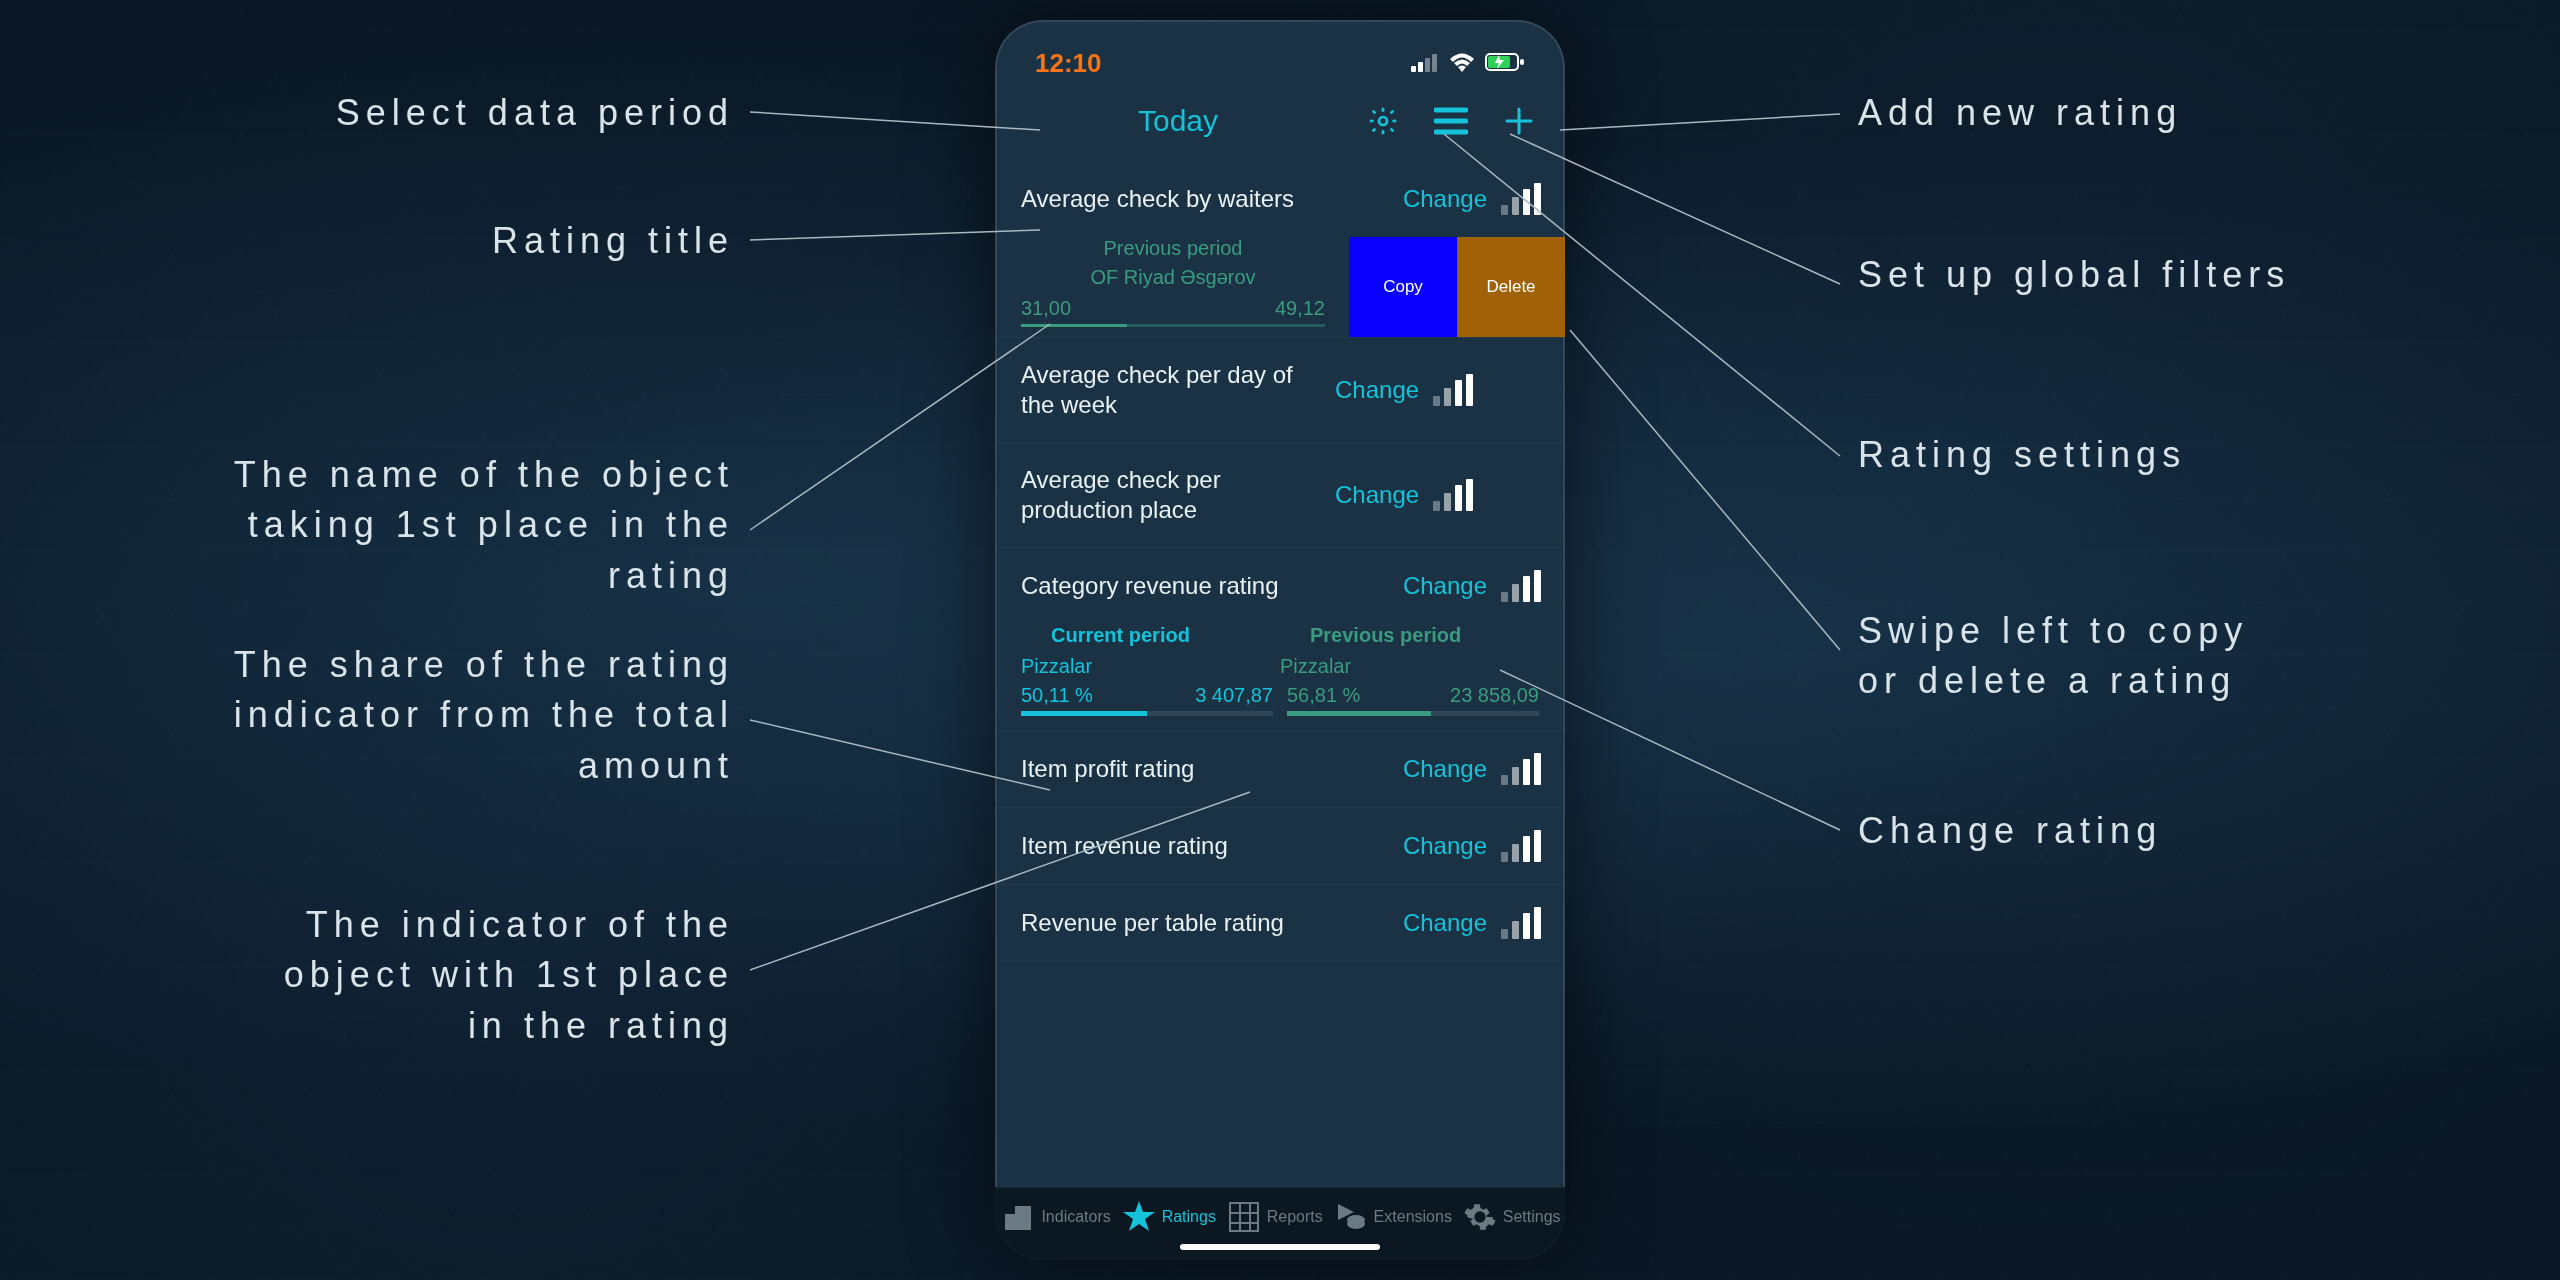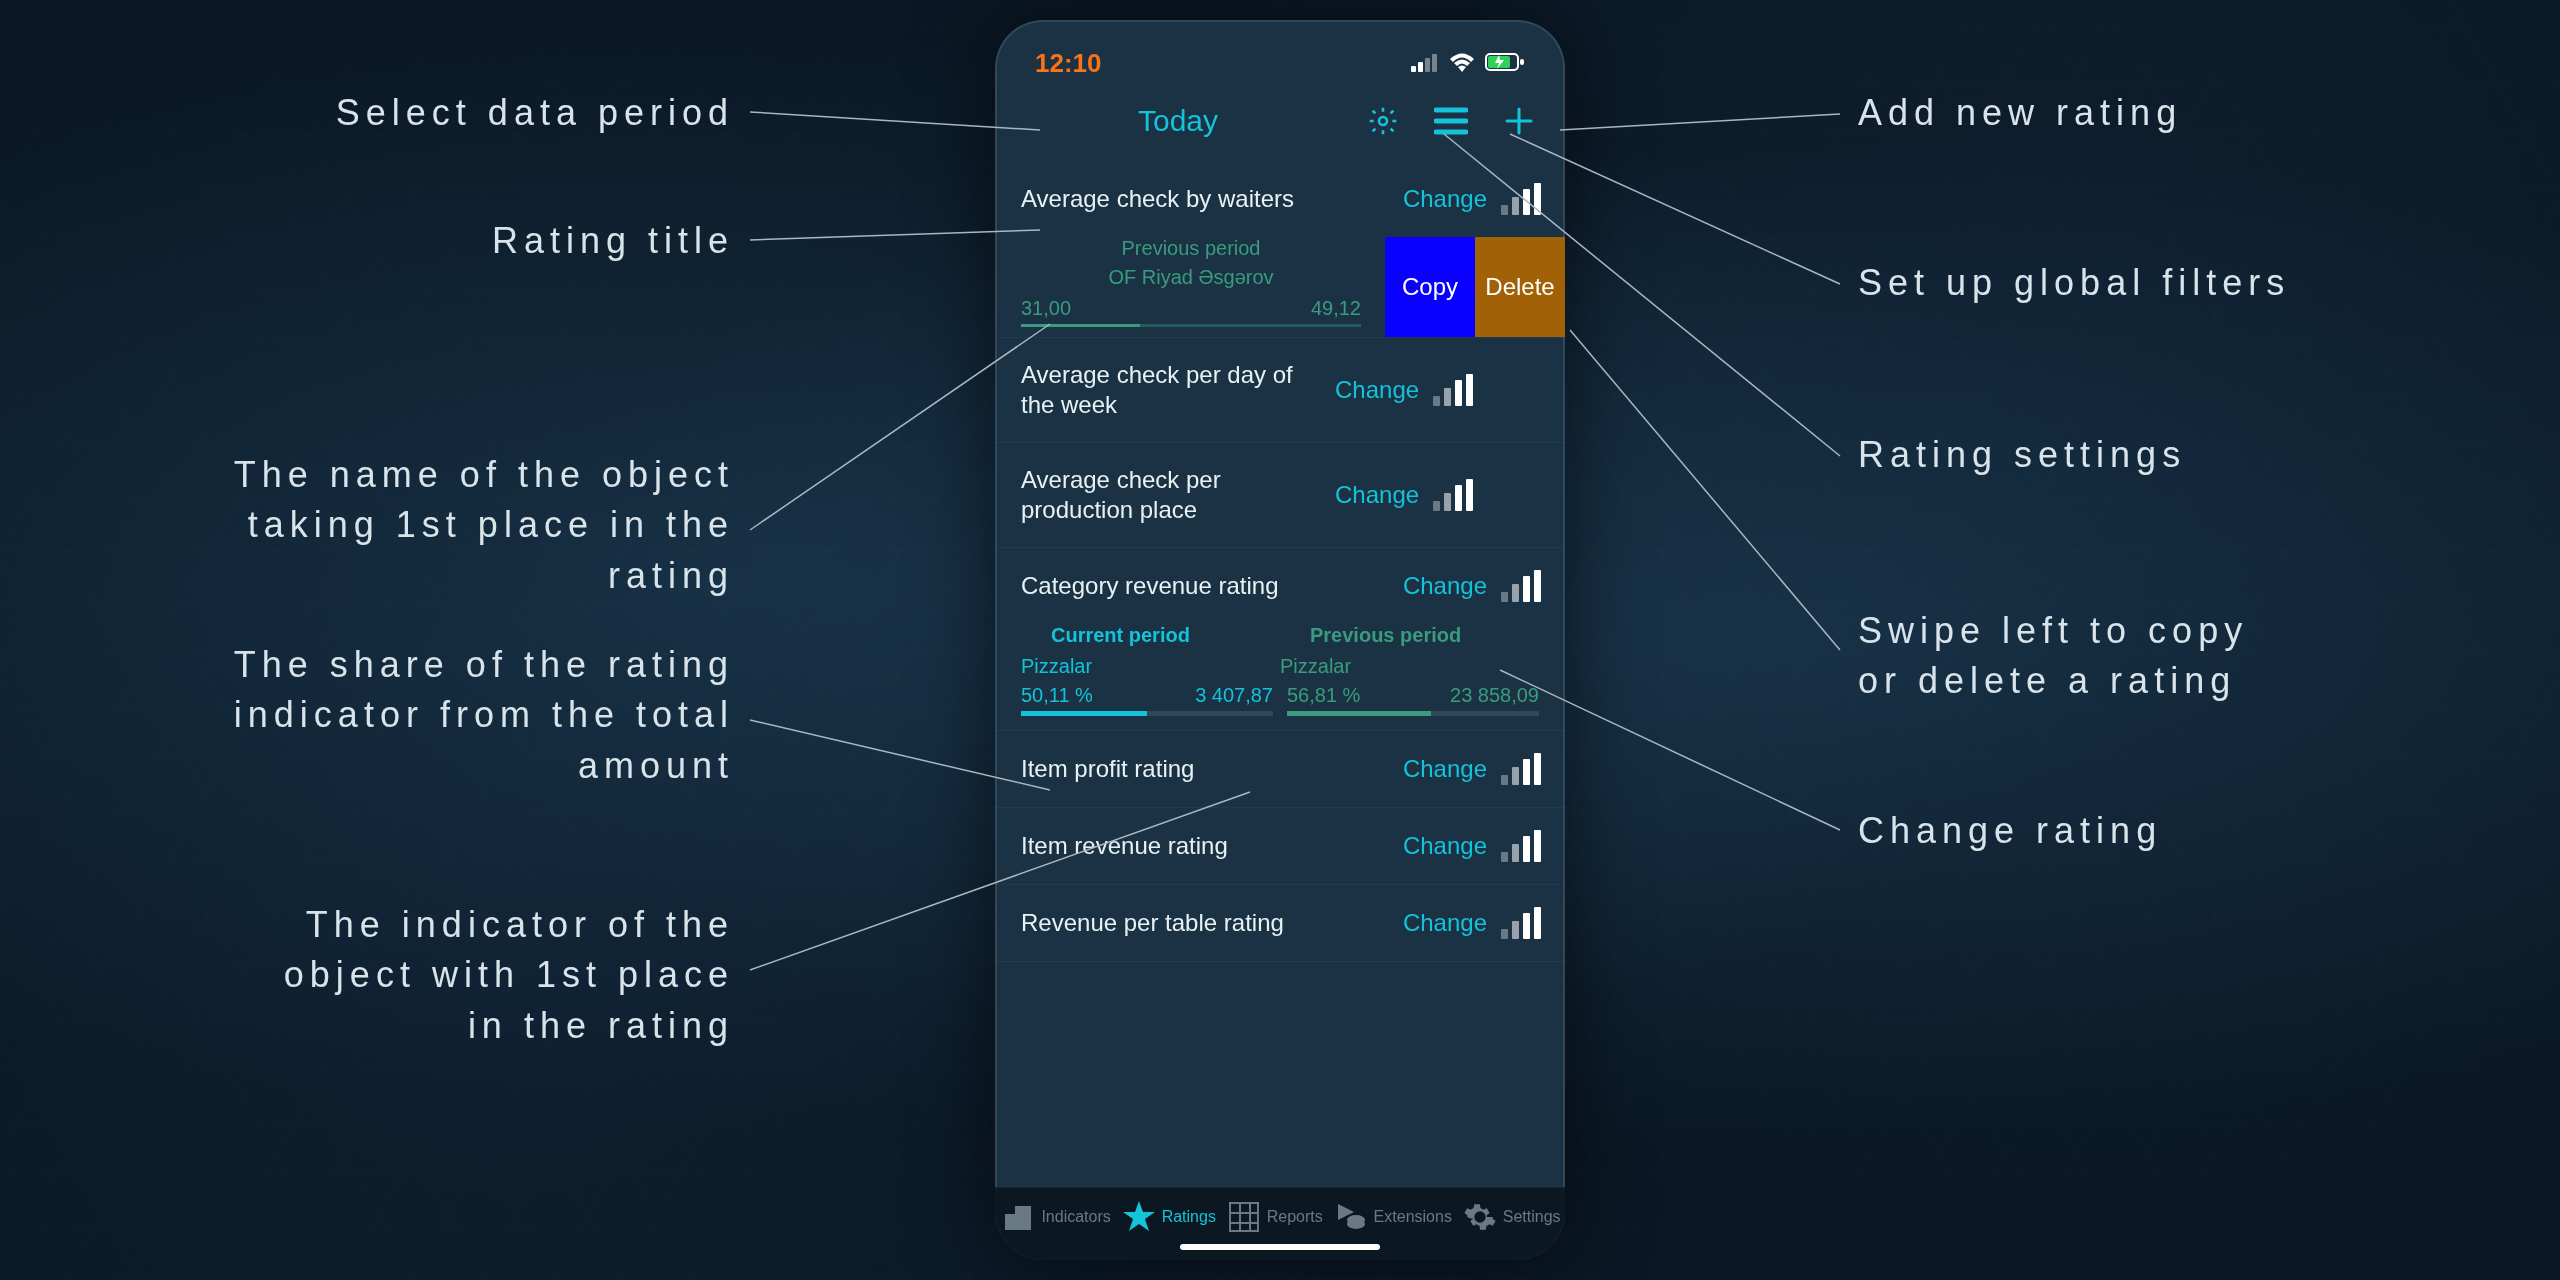--- a/index.html
+++ b/index.html
@@ -139,26 +139,26 @@
   display: flex;
   justify-content: space-between;
   font-size: 20px;
   margin-top: 8px;
   color: #3a9b7f;
 }
 .swipe-bar { height: 5px; background: rgba(58,155,127,0.4); margin-top: 4px; }
 .swipe-bar .fill { height: 100%; background: #3a9b7f; width: 35%; }
 
 .swipe-btn {
-  width: 90px;
+  width: 108px;
   display: flex;
   align-items: center;
   justify-content: center;
   color: #fff;
-  font-size: 24px;
+  font-size: 17px;
 }
 .swipe-copy { background: #0a00ff; }
 .swipe-delete { background: #a16207; }
 
 .category-detail {
   padding: 0 26px 14px;
 }
 .dual-headers {
   display: flex;
   font-size: 20px;
@@ -480,21 +480,21 @@
 taking 1st place in the
 rating</div>
 <div class="callout left" style="top:640px; right:1826px; white-space:pre-line; line-height:1.4">The share of the rating
 indicator from the total
 amount</div>
 <div class="callout left" style="top:900px; right:1826px; white-space:pre-line; line-height:1.4">The indicator of the
 object with 1st place
 in the rating</div>
 
 <div class="callout right" style="top:92px; left:1858px;">Add new rating</div>
-<div class="callout right" style="top:262px; left:1858px;text-align:right;">Set up global filters</div>
+<div class="callout right" style="top:254px; left:1858px;text-align:right;">Set up global filters</div>
 <div class="callout right" style="top:434px; left:1858px;">Rating settings</div>
 <div class="callout right" style="top:606px; left:1858px; white-space:pre-line; line-height:1.4">Swipe left to copy
 or delete a rating</div>
 <div class="callout right" style="top:810px; left:1858px;">Change rating</div>
 
 <svg class="line">
 
   <line x1="750" y1="112" x2="1040" y2="130"></line>
   <line x1="750" y1="240" x2="1040" y2="230"></line>
   <line x1="750" y1="530" x2="1050" y2="324"></line>

